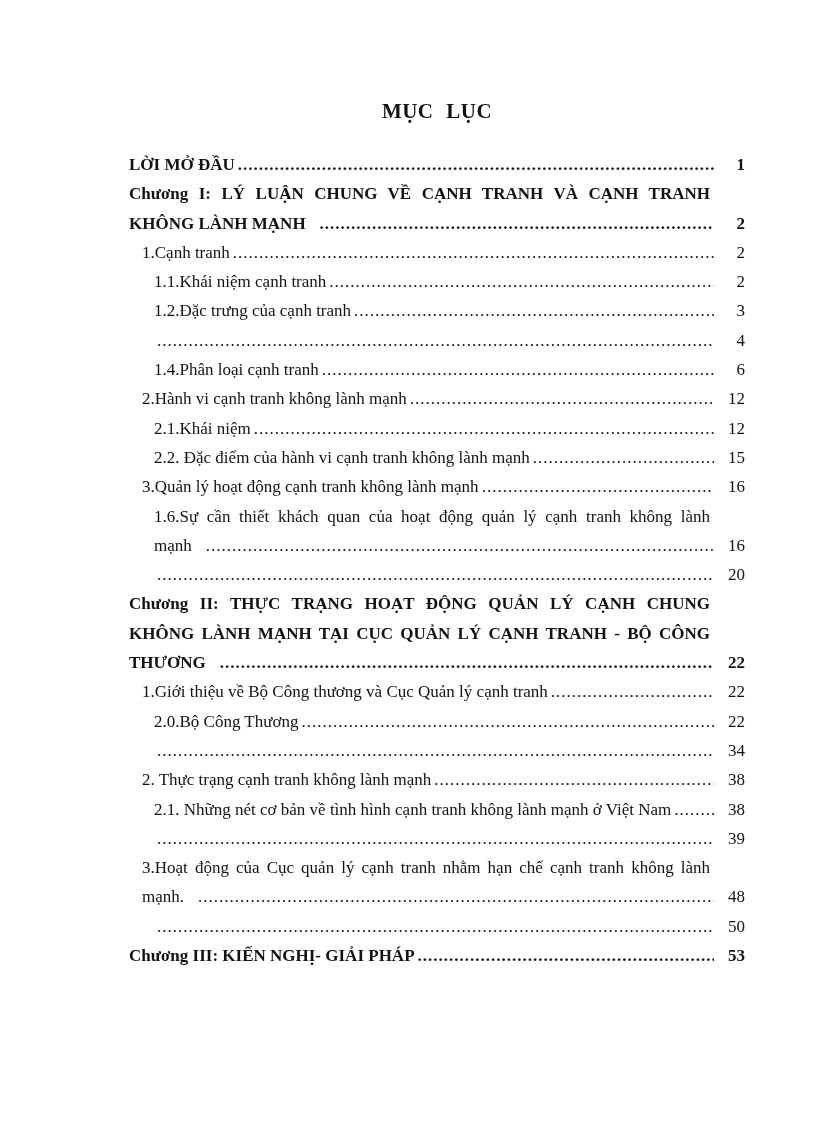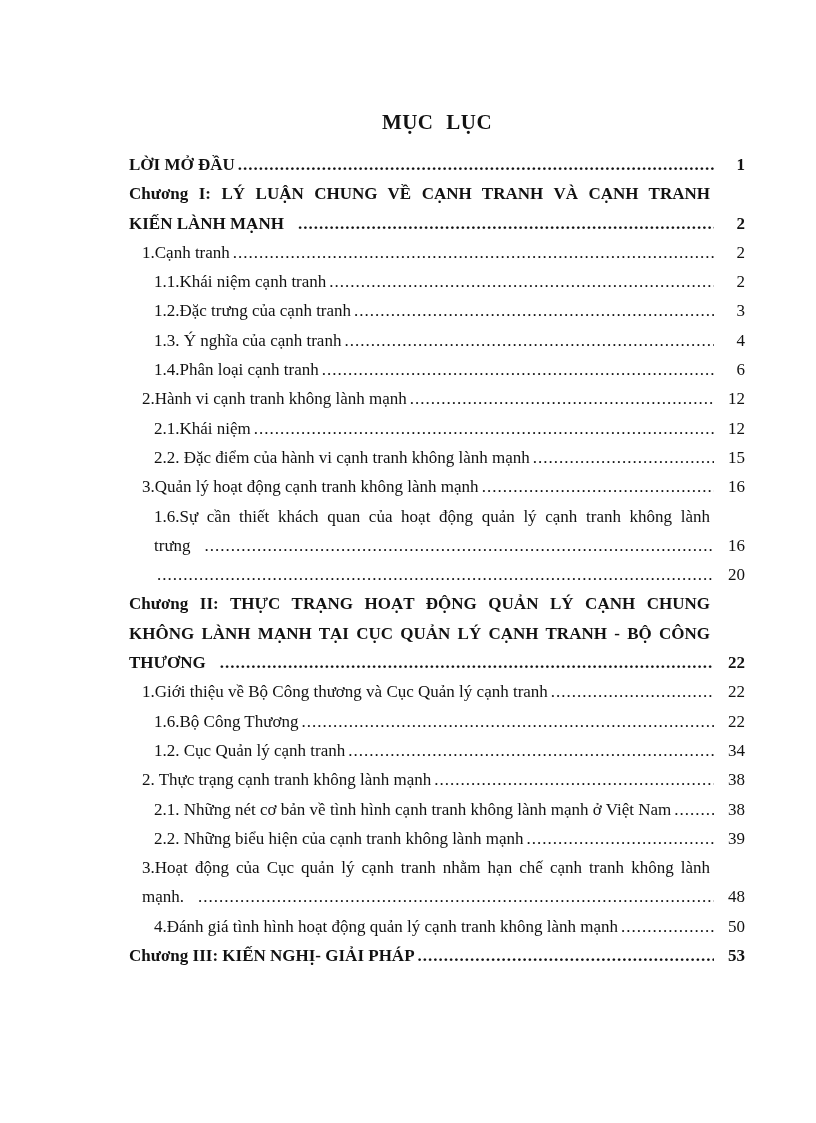--- a/index.html
+++ b/index.html
@@ -8,21 +8,21 @@
     background: #ffffff;
   }
   body {
     position: relative;
     font-family: "Liberation Serif", "DejaVu Serif", serif;
     color: #121212;
     overflow: hidden;
   }
   .doc-title {
     position: absolute;
-    left: 129px; top: 110px; width: 616px;
+    left: 129px; top: 99px; width: 616px;
     text-align: center;
     font-size: 21px;
     font-weight: bold;
     word-spacing: 7px;
     letter-spacing: 0.5px;
   }
   .toc {
     position: absolute;
     left: 129px; top: 150px; width: 616px;
     font-size: 17px;
@@ -62,41 +62,40 @@
 <div class="doc-title">MỤC LỤC</div>
 
 <div class="toc">
     <div class="line ind0 bold">
       <span class="label">LỜI MỞ ĐẦU</span>
       <span class="dots">................................................................................................................................................................................................................................................</span>
       <span class="page">1</span>
     </div>
     <div class="line ind0 bold justify"><span class="label">Chương I: LÝ LUẬN CHUNG VỀ CẠNH TRANH VÀ CẠNH TRANH</span></div>
     <div class="line ind0 bold cont">
-      <span class="label">KIẾN LÀNH MẠNH</span>
+      <span class="label">KHÔNG LÀNH MẠNH</span>
       <span class="dots">................................................................................................................................................................................................................................................</span>
       <span class="page">2</span>
     </div>
     <div class="line ind1">
       <span class="label">1.Cạnh tranh</span>
       <span class="dots">................................................................................................................................................................................................................................................</span>
       <span class="page">2</span>
     </div>
     <div class="line ind2">
       <span class="label">1.1.Khái niệm cạnh tranh</span>
       <span class="dots">................................................................................................................................................................................................................................................</span>
       <span class="page">2</span>
     </div>
     <div class="line ind2">
       <span class="label">1.2.Đặc trưng của cạnh tranh</span>
       <span class="dots">................................................................................................................................................................................................................................................</span>
       <span class="page">3</span>
     </div>
     <div class="line ind2">
-      <span class="label">1.3. Ý nghĩa của cạnh tranh</span>
       <span class="dots">................................................................................................................................................................................................................................................</span>
       <span class="page">4</span>
     </div>
     <div class="line ind2">
       <span class="label">1.4.Phân loại cạnh tranh</span>
       <span class="dots">................................................................................................................................................................................................................................................</span>
       <span class="page">6</span>
     </div>
     <div class="line ind1">
       <span class="label">2.Hành vi cạnh tranh không lành mạnh</span>
@@ -113,73 +112,70 @@
       <span class="dots">................................................................................................................................................................................................................................................</span>
       <span class="page">15</span>
     </div>
     <div class="line ind1">
       <span class="label">3.Quản lý hoạt động cạnh tranh không lành mạnh</span>
       <span class="dots">................................................................................................................................................................................................................................................</span>
       <span class="page">16</span>
     </div>
     <div class="line ind2 justify"><span class="label">1.6.Sự cần thiết khách quan của hoạt động quản lý cạnh tranh không lành</span></div>
     <div class="line ind2 cont">
-      <span class="label">trưng</span>
+      <span class="label">mạnh</span>
       <span class="dots">................................................................................................................................................................................................................................................</span>
       <span class="page">16</span>
     </div>
     <div class="line ind2">
       <span class="dots">................................................................................................................................................................................................................................................</span>
       <span class="page">20</span>
     </div>
     <div class="line ind0 bold justify"><span class="label">Chương II: THỰC TRẠNG HOẠT ĐỘNG QUẢN LÝ CẠNH CHUNG</span></div>
     <div class="line ind0 bold justify"><span class="label">KHÔNG LÀNH MẠNH TẠI CỤC QUẢN LÝ CẠNH TRANH - BỘ CÔNG</span></div>
     <div class="line ind0 bold cont">
       <span class="label">THƯƠNG</span>
       <span class="dots">................................................................................................................................................................................................................................................</span>
       <span class="page">22</span>
     </div>
     <div class="line ind1">
       <span class="label">1.Giới thiệu về Bộ Công thương và Cục Quản lý cạnh tranh</span>
       <span class="dots">................................................................................................................................................................................................................................................</span>
       <span class="page">22</span>
     </div>
     <div class="line ind2">
-      <span class="label">1.6.Bộ Công Thương</span>
+      <span class="label">2.0.Bộ Công Thương</span>
       <span class="dots">................................................................................................................................................................................................................................................</span>
       <span class="page">22</span>
     </div>
     <div class="line ind2">
-      <span class="label">1.2. Cục Quản lý cạnh tranh</span>
       <span class="dots">................................................................................................................................................................................................................................................</span>
       <span class="page">34</span>
     </div>
     <div class="line ind1">
       <span class="label">2. Thực trạng cạnh tranh không lành mạnh</span>
       <span class="dots">................................................................................................................................................................................................................................................</span>
       <span class="page">38</span>
     </div>
     <div class="line ind2">
       <span class="label">2.1. Những nét cơ bản về tình hình cạnh tranh không lành mạnh ở Việt Nam</span>
       <span class="dots">................................................................................................................................................................................................................................................</span>
       <span class="page">38</span>
     </div>
     <div class="line ind2">
-      <span class="label">2.2. Những biểu hiện của cạnh tranh không lành mạnh</span>
       <span class="dots">................................................................................................................................................................................................................................................</span>
       <span class="page">39</span>
     </div>
     <div class="line ind1 justify"><span class="label">3.Hoạt động của Cục quản lý cạnh tranh nhằm hạn chế cạnh tranh không lành</span></div>
     <div class="line ind1 cont">
       <span class="label">mạnh.</span>
       <span class="dots">................................................................................................................................................................................................................................................</span>
       <span class="page">48</span>
     </div>
     <div class="line ind2">
-      <span class="label">4.Đánh giá tình hình hoạt động quản lý cạnh tranh không lành mạnh</span>
       <span class="dots">................................................................................................................................................................................................................................................</span>
       <span class="page">50</span>
     </div>
     <div class="line ind0 bold">
       <span class="label">Chương III: KIẾN NGHỊ- GIẢI PHÁP</span>
       <span class="dots">................................................................................................................................................................................................................................................</span>
       <span class="page">53</span>
     </div>
   </div>
 

